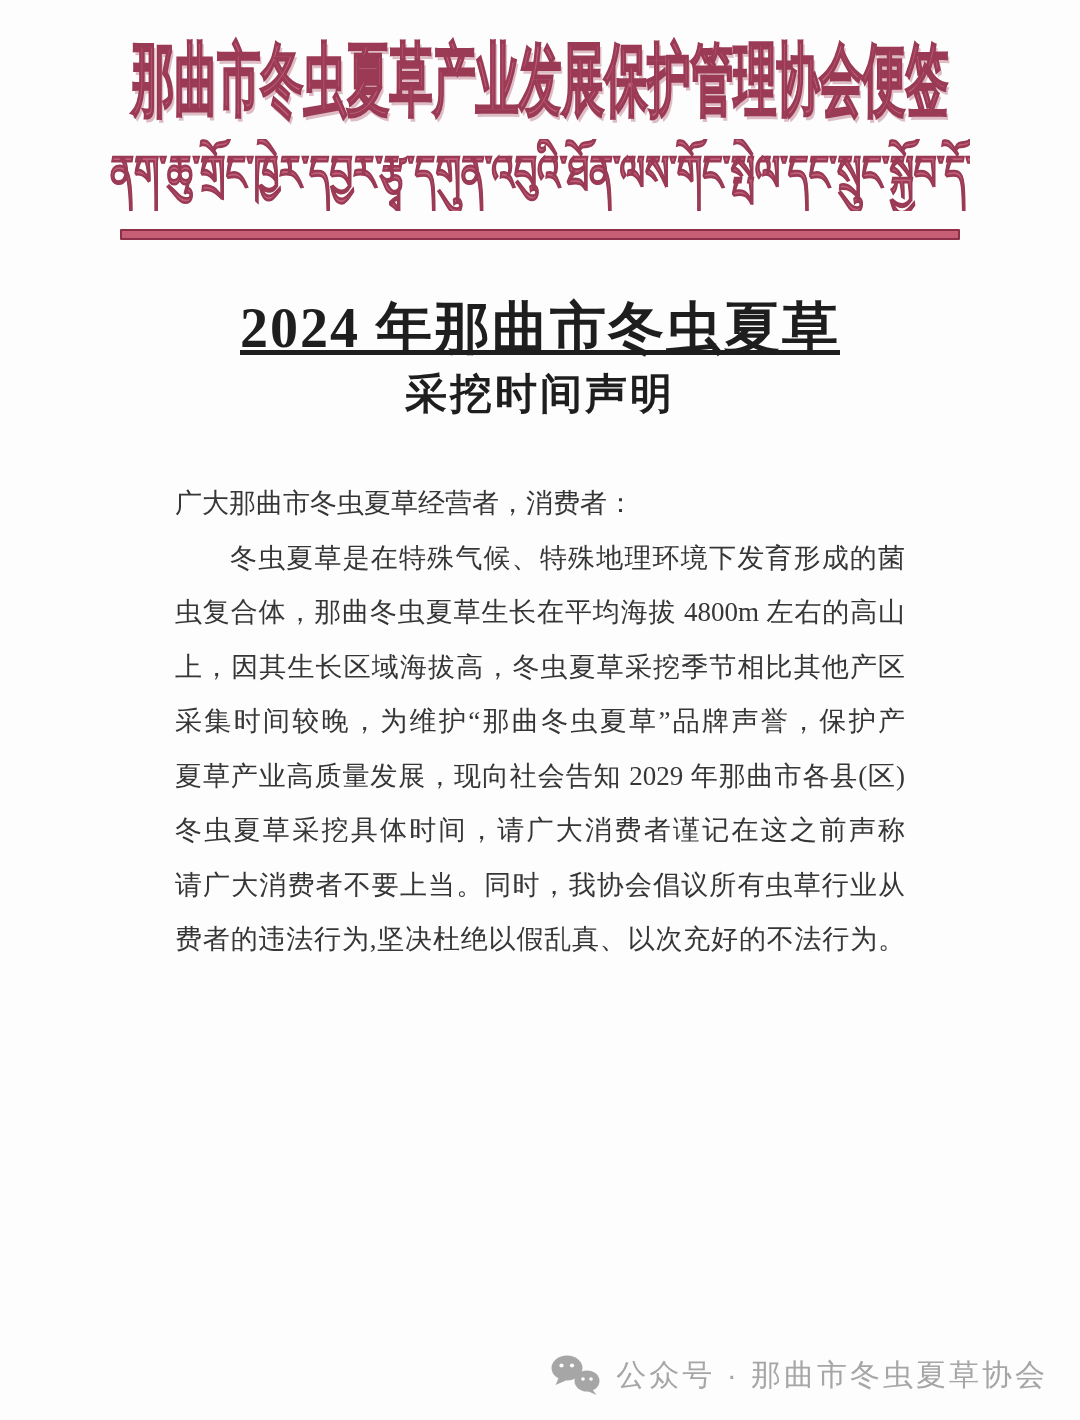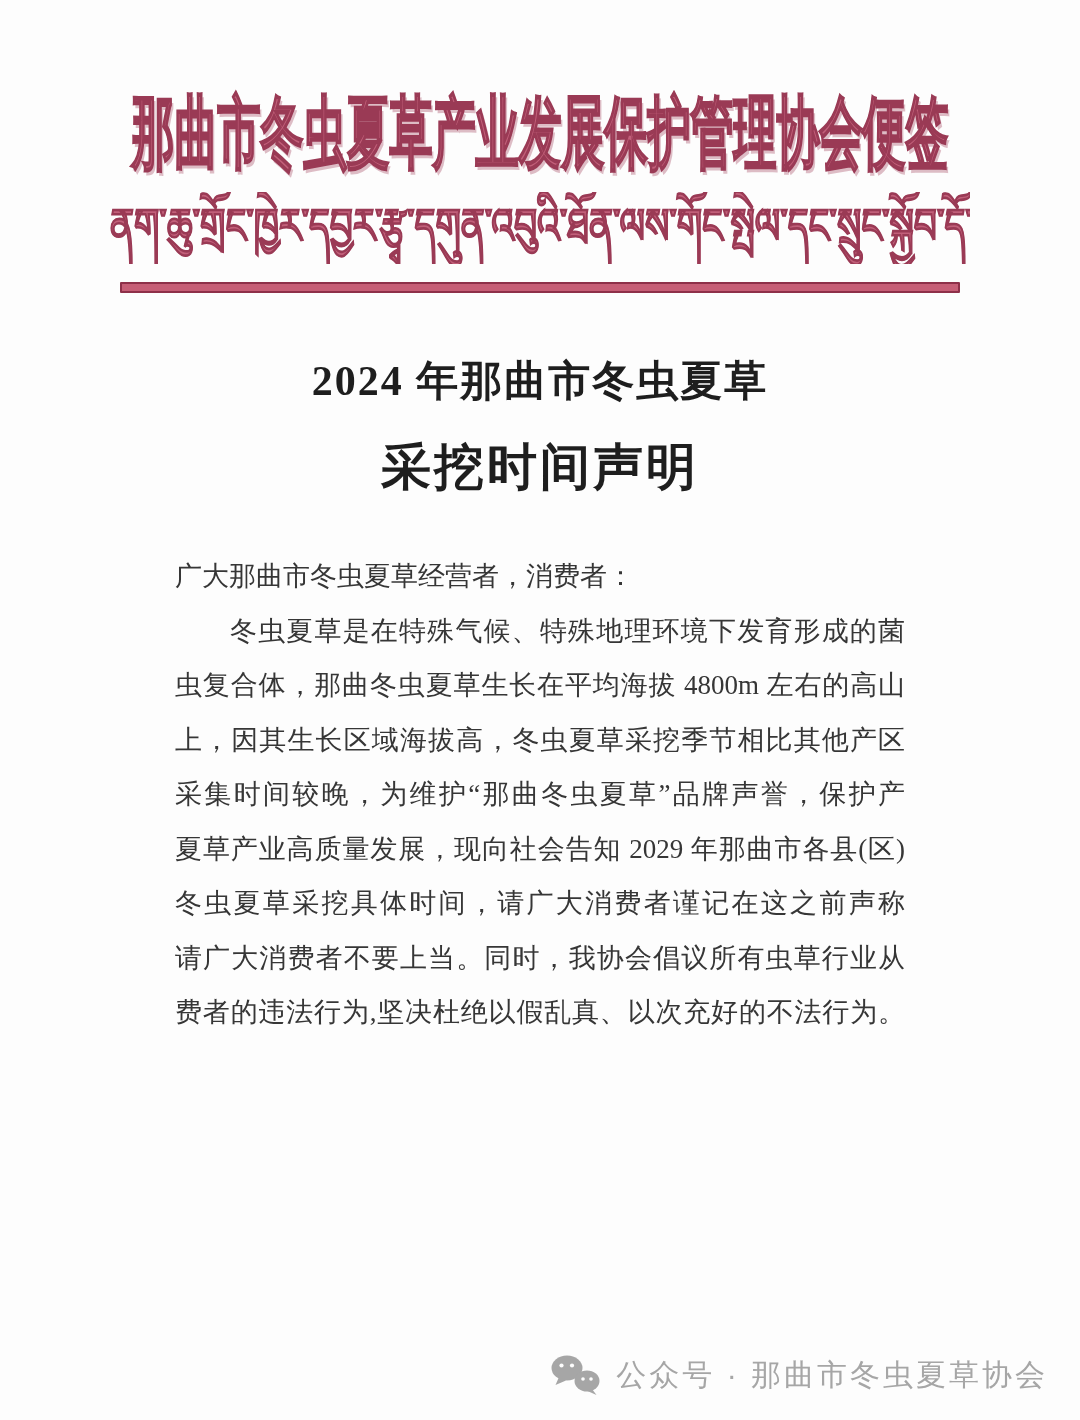--- a/index.html
+++ b/index.html
@@ -13,21 +13,21 @@
   }
   html,body{margin:0;padding:0;background:#ffffff;}
   .page{
     position:relative;
     width:1080px;height:1420px;
     background:var(--paper);
     overflow:hidden;
     font-family:"Liberation Serif","DejaVu Serif",serif;
   }
   
-  .letterhead{padding-top:92px;text-align:center;}
+  .letterhead{padding-top:39px;text-align:center;}
   .lh-cn-wrap{height:86px;overflow:visible;}
   .lh-cn{
     display:inline-block;
     font-size:43px;font-weight:700;line-height:46px;
     letter-spacing:0px;white-space:nowrap;
     color:var(--accent);
     -webkit-text-stroke:1.1px var(--accent-dark);
     text-shadow:2px 2px 0 rgba(150,40,70,0.30);
     transform:scaleY(1.85);transform-origin:top center;
   }
@@ -41,22 +41,22 @@
   }
   .lh-rule{
     width:836px;height:7px;
     margin:18px auto 0;
     background:var(--rule);
     border:2px solid var(--rule-border);
     border-radius:1px;
   }
   
   .doc-title{margin-top:64px;text-align:center;color:#1e1e1e;font-weight:700;}
-  .doc-title .t1{font-size:42px;line-height:48px;letter-spacing:2px;}
-  .doc-title .t2{font-size:50px;line-height:48px;margin-top:38px;letter-spacing:3px;}
+  .doc-title .t1{font-size:56px;line-height:48px;letter-spacing:2px;text-decoration:underline;}
+  .doc-title .t2{font-size:42px;line-height:48px;margin-top:18px;letter-spacing:3px;}
   
   .body-block{
     width:730px;margin:58px auto 0;
     font-size:27px;line-height:54.5px;
     color:var(--ink);
   }
   .body-line{
     text-align:justify;
     text-align-last:justify;
     height:54.5px;

